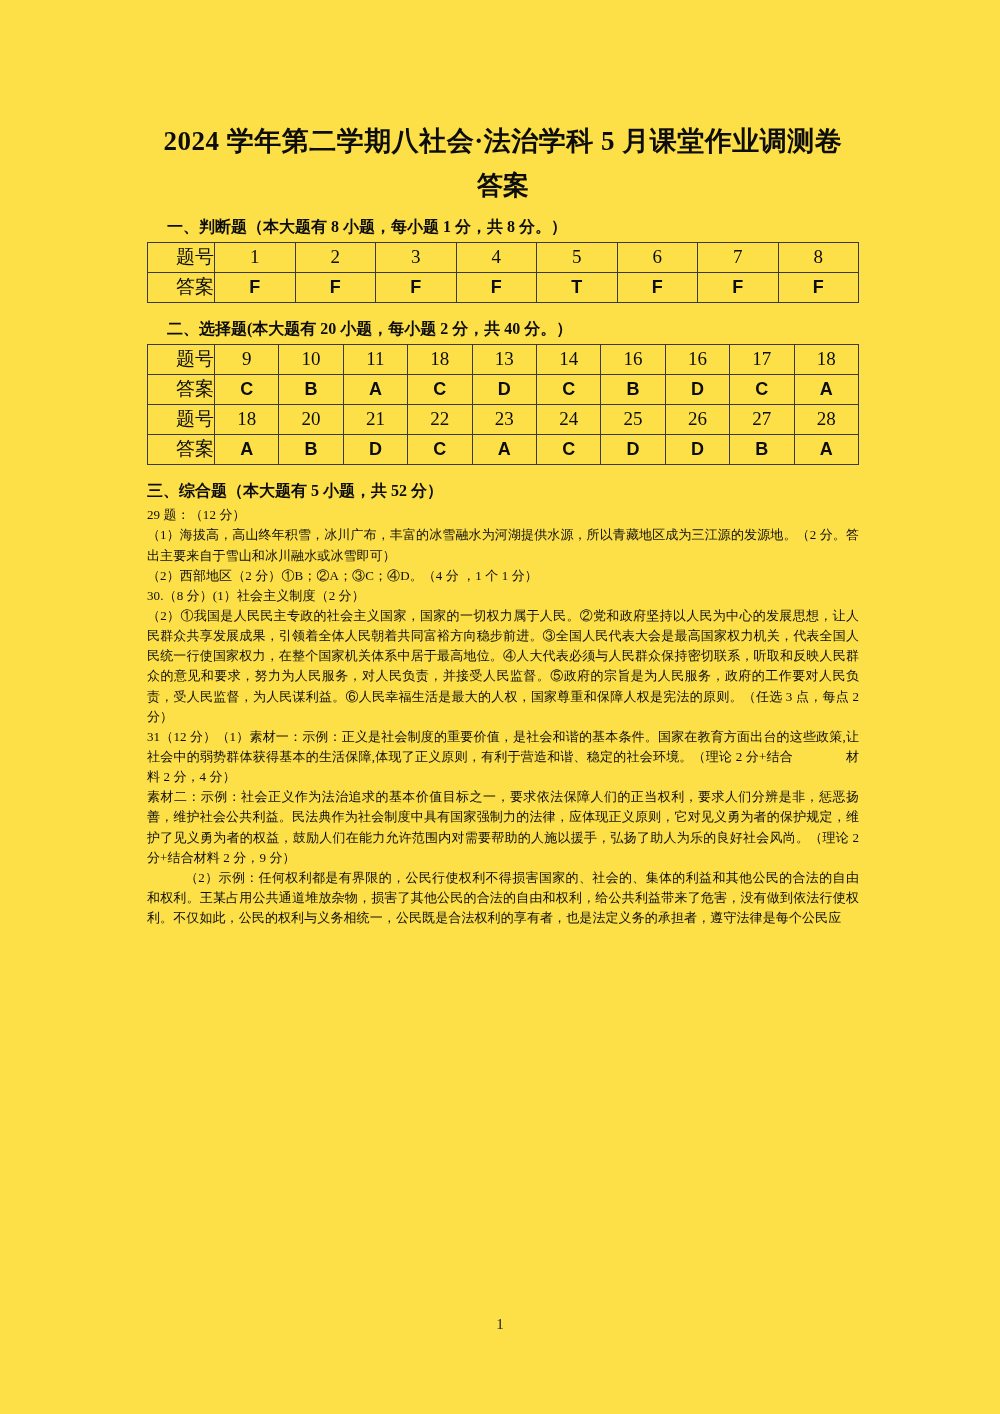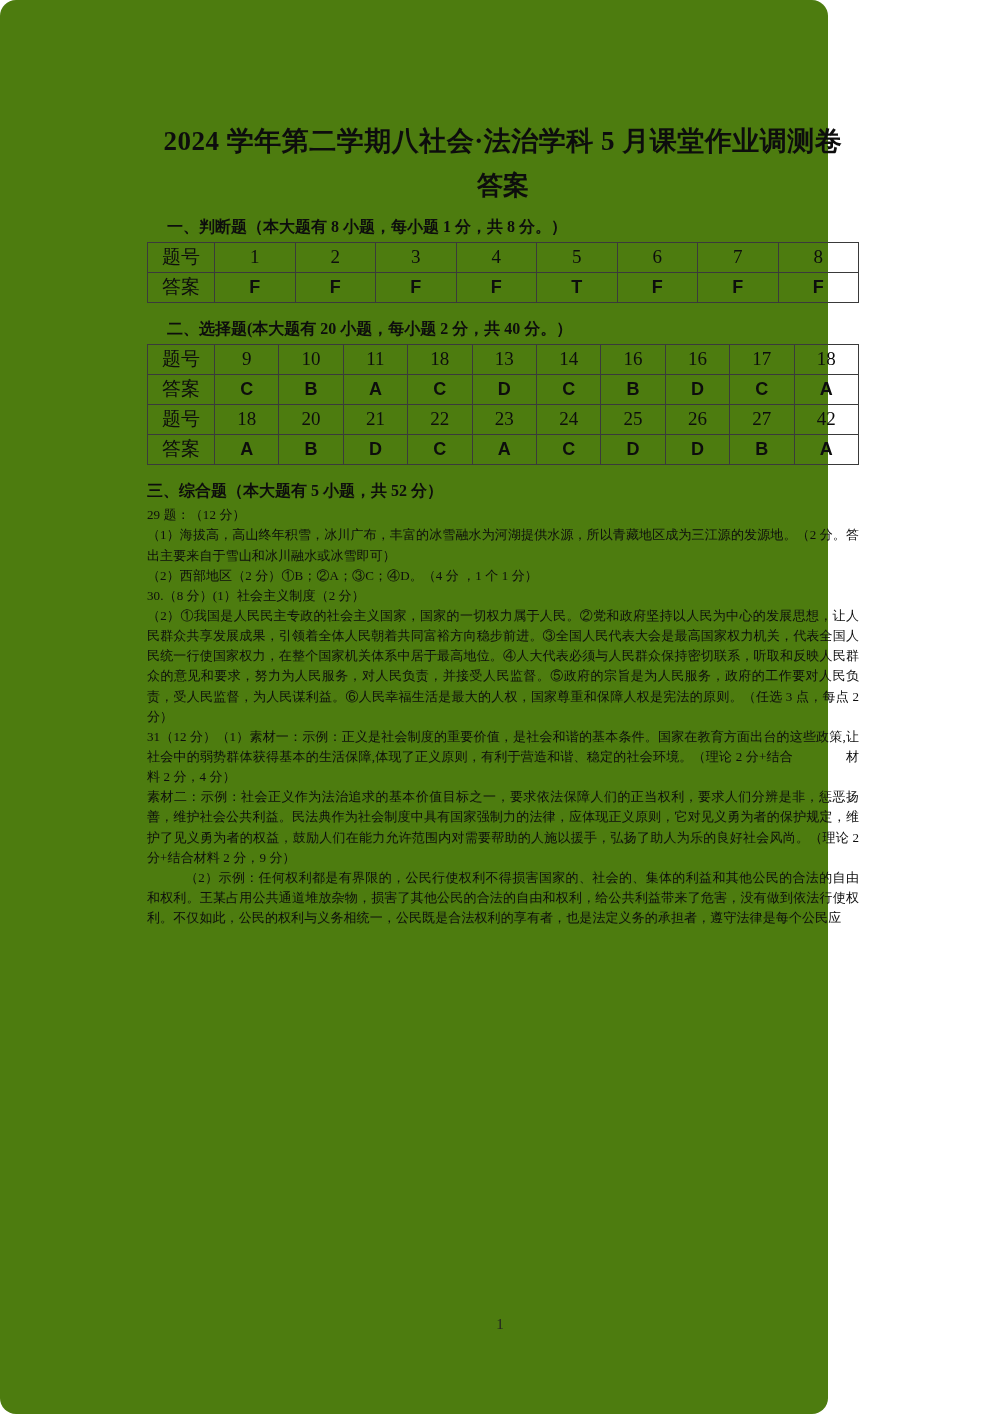--- a/index.html
+++ b/index.html
@@ -11,24 +11,23 @@
     height: 1414px;
     background: #ffffff;
     font-family: "Liberation Serif", "DejaVu Serif", serif;
     color: #0d0d0d;
     position: relative;
     overflow: hidden;
   }
   .page {
     position: absolute;
     left: 0; top: 0;
-    width: 828px;
+    width: 1000px;
     height: 1414px;
-    background: #4d7c0f;
-    border-radius: 16px;
+    background: #fde047;
   }
   .content {
     position: absolute;
     left: 147px;
     top: 120px;
     width: 712px;
   }
 
   
   .doc-title {
@@ -74,20 +73,21 @@
     text-align: center;
     vertical-align: middle;
     font-size: 19px;
     height: 29px;
     padding: 0;
   }
   table.ans-table td.rowlabel {
     font-size: 19px;
     font-weight: normal;
     font-family: Liberation Serif, serif;
+    text-align: right;
   }
   table.ans-table td.val {
     font-weight: bold;
     font-family: "Liberation Sans", sans-serif;
     font-size: 18px;
   }
   table.ans-table td.num {
     font-family: "Liberation Serif", "DejaVu Serif", serif;
     font-weight: normal;
   }
@@ -191,21 +191,21 @@
           <td class="rowlabel">题号</td>
           <td class="num">18</td>
           <td class="num">20</td>
           <td class="num">21</td>
           <td class="num">22</td>
           <td class="num">23</td>
           <td class="num">24</td>
           <td class="num">25</td>
           <td class="num">26</td>
           <td class="num">27</td>
-          <td class="num">42</td>
+          <td class="num">28</td>
         </tr>
         <tr>
           <td class="rowlabel">答案</td>
           <td class="val">A</td>
           <td class="val">B</td>
           <td class="val">D</td>
           <td class="val">C</td>
           <td class="val">A</td>
           <td class="val">C</td>
           <td class="val">D</td>

